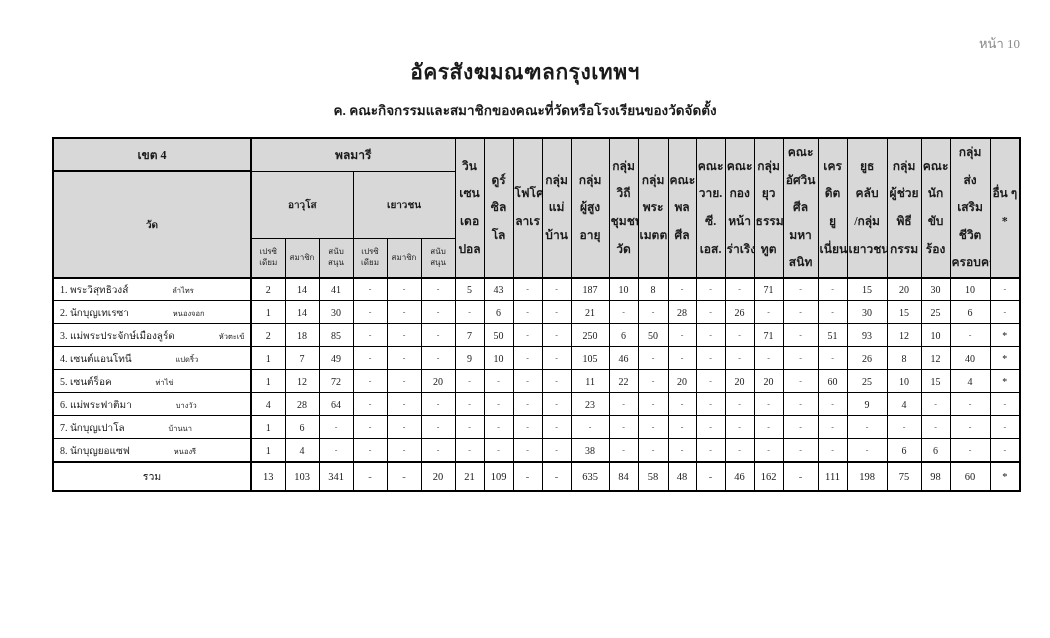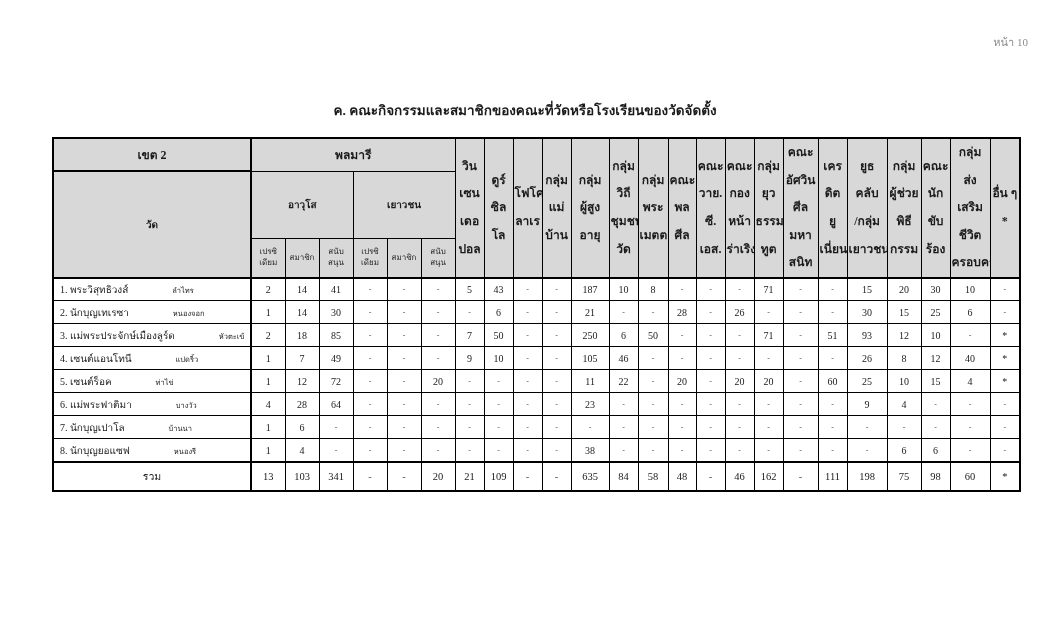--- a/index.html
+++ b/index.html
@@ -1,20 +1,20 @@
 <!DOCTYPE html>
 <html><head>
 <meta charset="utf-8">
 <style>
   * { margin:0; padding:0; box-sizing:border-box; }
   html,body { background:#ffffff; }
   body { font-family:"Liberation Serif","DejaVu Serif",serif; color:#1a1a1a; }
   .sheet { position:relative; width:1050px; height:638px; background:#ffffff; overflow:hidden; }
 
-  .pageno { position:absolute; top:33px; right:22px; font-size:11px; color:#8c8c8c; }
+  .pageno { position:absolute; top:33px; right:30px; font-size:13px; color:#8c8c8c; }
   .title { position:absolute; top:55px; left:0; width:100%; text-align:center;
            font-size:21px; font-weight:bold; letter-spacing:.5px; }
   .subtitle { position:absolute; top:99px; left:0; width:100%; text-align:center;
               font-size:13.5px; font-weight:bold; }
 
   .table-wrap { position:absolute; left:52px; top:137px; }
   table { border-collapse:collapse; table-layout:fixed; width:968px;
           border:2px solid #000; }
   th,td { border:1px solid #000; text-align:center; vertical-align:middle; overflow:hidden; }
   thead th { background:#d8d8d8; }
@@ -39,20 +39,21 @@
 
   .footnote { position:absolute; left:52px; top:457px; font-size:10.5px; }
   .footnote .lbl { font-weight:bold; text-decoration:underline; }
 </style>
 </head>
 <body>
 
 <div class="sheet">
 
   <div class="pageno">หน้า 10</div>
+  <div class="title">อัครสังฆมณฑลกรุงเทพฯ</div>
   <div class="subtitle">ค. คณะกิจกรรมและสมาชิกของคณะที่วัดหรือโรงเรียนของวัดจัดตั้ง</div>
 
   <div class="table-wrap">
     <table>
       <colgroup>
         <col style="width:198px">
         <col style="width:34px">
           <col style="width:34px">
           <col style="width:34px">
         <col style="width:34px">
@@ -72,21 +73,21 @@
           <col style="width:35px">
         <col style="width:29px">
           <col style="width:40px">
           <col style="width:34px">
         <col style="width:29px">
           <col style="width:40px">
           <col style="width:30px">
       </colgroup>
       <thead>
         <tr class="hr1">
-          <th class="zone">เขต 2</th>
+          <th class="zone">เขต 4</th>
           <th colspan="6">พลมารี</th>
           <th rowspan="3" class="gc">วิน
 เซน
 เดอ
 ปอล</th>
           <th rowspan="3" class="gc">ดูร์ซิล
 โล</th>
           <th rowspan="3" class="gc">โฟโค
 ลาเร</th>
           <th rowspan="3" class="gc">กลุ่ม

